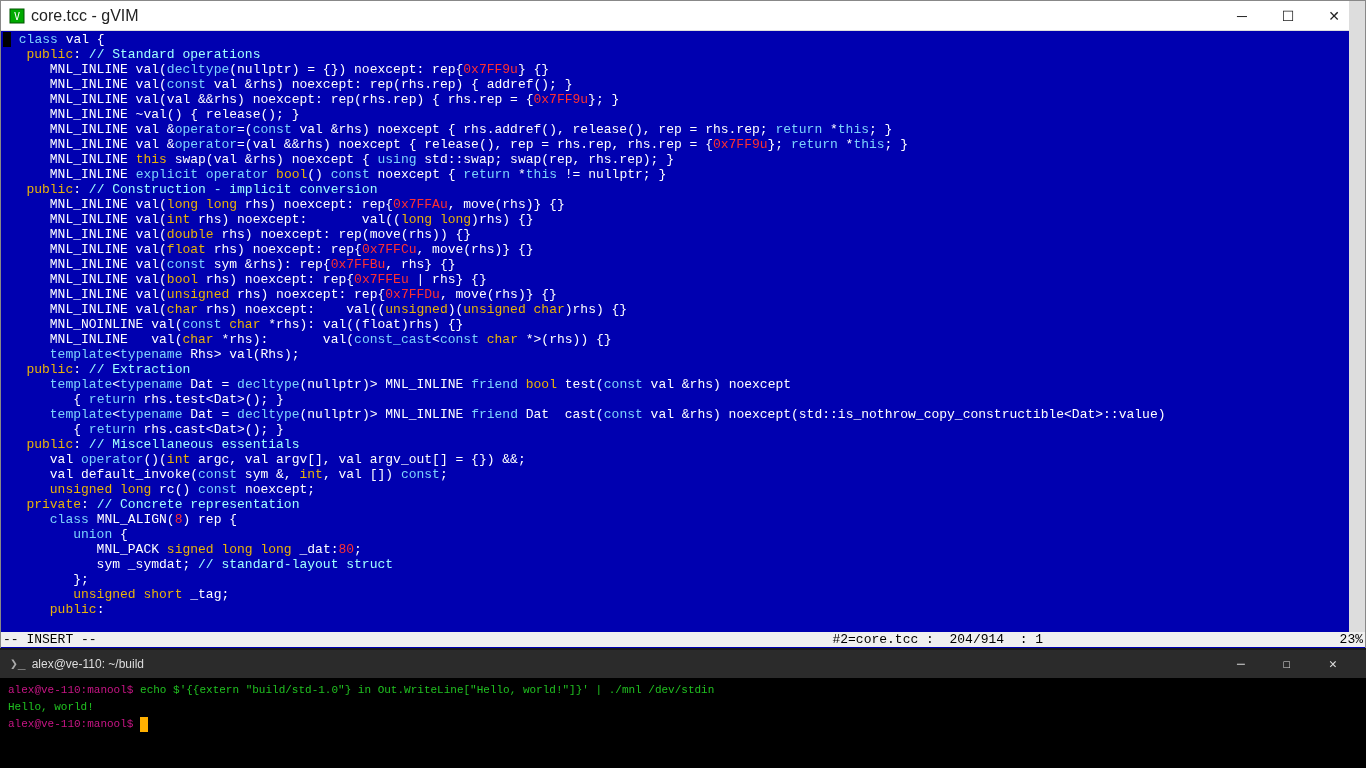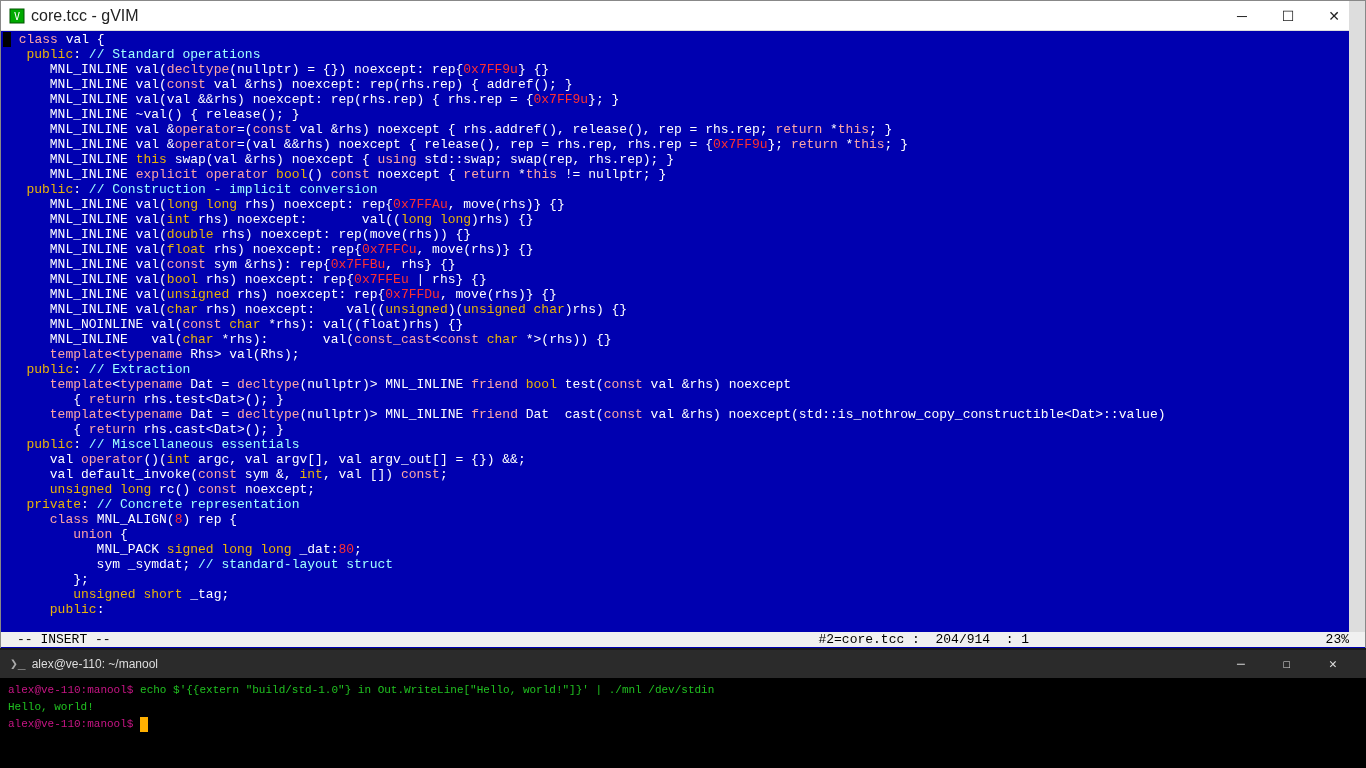--- a/index.html
+++ b/index.html
@@ -10,27 +10,27 @@
 .gvim-titlebar { height:30px; background:#fff; display:flex; align-items:center; padding:0 8px; border-bottom:1px solid #ddd; }
 .gvim-icon { width:16px; height:16px; margin-right:6px; display:inline-block; }
 .gvim-title { font-family:"Segoe UI",sans-serif; font-size:16px; color:#222; flex:1; }
 .gvim-controls { display:flex; }
 .gvim-ctrl { width:46px; height:30px; display:flex; align-items:center; justify-content:center; color:#222; font-family:"Segoe UI",sans-serif; font-size:14px; }
 
 .gvim-editor { position:relative; height:617px; background:#0000b0; color:#fff; font-family:"Consolas","Courier New",monospace; font-size:13px; line-height:15px; padding:1px 0; overflow:hidden; }
 .gvim-scrollbar { position:absolute; right:0; top:0; width:16px; height:100%; background:#ddd; }
 .code-line { white-space:pre; padding:0 2px; }
 .cursor-box { background:#000; color:#fff; display:inline-block; width:8px; height:15px; vertical-align:top; }
-.c-yellow { color:#fca5a5; }
+.c-yellow { color:#7dd3fc; }
 .c-lightcyan{ color:#a0ffff; }
 .c-red { color:#ff3030; }
 .c-green { color:#eab308; }
 .c-white { color:#ffffff; }
 
-.gvim-status { position:absolute; bottom:0; left:0; right:0; height:15px; background:#f0f0f0; color:#000; font-family:"Consolas","Courier New",monospace; font-size:13px; display:flex; padding:0 16px; }
+.gvim-status { position:absolute; bottom:0; left:0; right:0; height:15px; background:#f0f0f0; color:#000; font-family:"Consolas","Courier New",monospace; font-size:13px; display:flex; padding:0 2px; }
 .gvim-status .left  { flex:0 0 auto; }
 .gvim-status .mid   { flex:1; }
 .gvim-status .right { flex:0 0 auto; }
 
 
 .term-window { position:absolute; top:650px; left:0; width:1366px; height:118px; background:#000; }
 .term-titlebar { height:28px; background:#2b2b2b; display:flex; align-items:center; padding:0 10px; }
 .term-title { font-family:"Segoe UI",sans-serif; font-size:12px; color:#ddd; flex:1; }
 .term-controls { display:flex; gap:0; }
 .term-ctrl { width:46px; height:28px; display:flex; align-items:center; justify-content:center; color:#ddd; font-size:13px; }
@@ -105,21 +105,21 @@
     <span class="mid"></span>
     <span class="right">
       <span>#2=core.tcc</span> :&nbsp;&nbsp;<span>204/914</span>&nbsp;&nbsp;:&nbsp;<span>1</span>&nbsp;&nbsp;&nbsp;&nbsp;&nbsp;&nbsp;&nbsp;&nbsp;&nbsp;&nbsp;&nbsp;&nbsp;&nbsp;&nbsp;&nbsp;&nbsp;&nbsp;&nbsp;&nbsp;&nbsp;&nbsp;&nbsp;&nbsp;&nbsp;&nbsp;&nbsp;&nbsp;&nbsp;&nbsp;&nbsp;&nbsp;&nbsp;&nbsp;&nbsp;&nbsp;&nbsp;&nbsp;&nbsp;<span>23%</span>
     </span>
   </div>
 </div>
 
 <div class="term-window">
   <div class="term-titlebar">
     <span style="margin-right:6px;color:#aaa;">❯_</span>
-    <span class="term-title">alex@ve-110: ~/manool</span>
+    <span class="term-title">alex@ve-110: ~/build</span>
     <div class="term-controls">
       <div class="term-ctrl">─</div>
       <div class="term-ctrl">☐</div>
       <div class="term-ctrl">✕</div>
     </div>
   </div>
   <div class="term-body" id="term-body">
       <div><span class="t-prompt-user">alex@ve-110:manool$ </span><span class="t-cmd">echo $'{{extern "build/std-1.0"} in Out.WriteLine["Hello, world!"]}' | ./mnl /dev/stdin</span></div>
       <div><span class="t-out">Hello, world!</span></div>
       <div><span class="t-prompt-user">alex@ve-110:manool$ </span><span class="t-cursor"></span></div>

